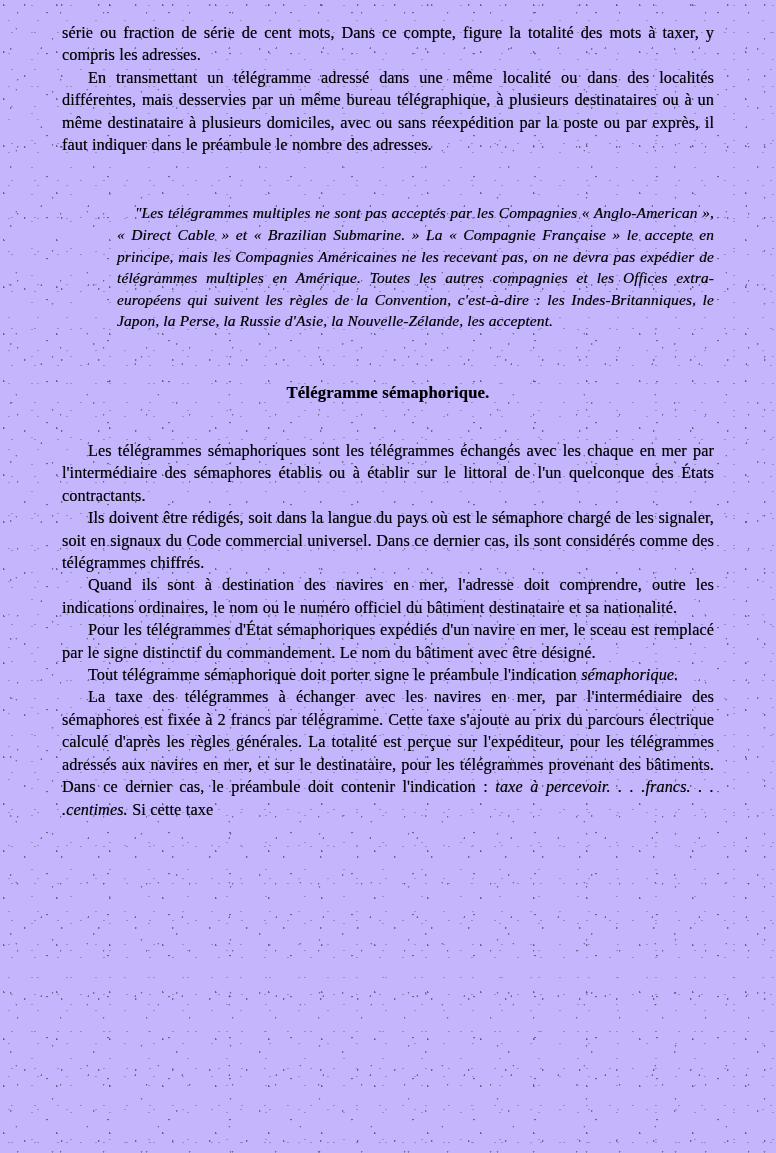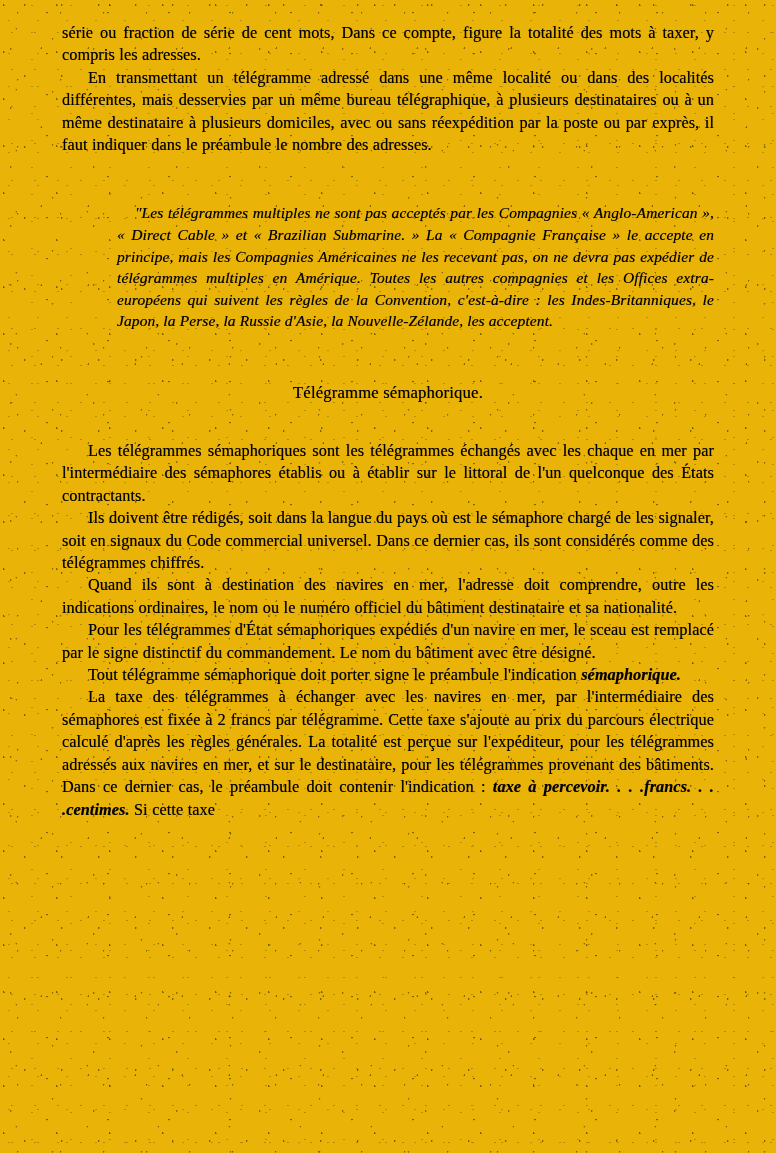--- a/index.html
+++ b/index.html
@@ -4,21 +4,21 @@
 <style>
   html, body {
     margin: 0;
     padding: 0;
     background: #ffffff;
   }
   .page {
     position: relative;
     width: 776px;
     height: 1153px;
-    background: #eab308;
+    background: #c4b5fd;
     overflow: hidden;
     font-family: "Liberation Serif", "DejaVu Serif", serif;
     color: #000000;
   }
   
   .noise {
     position: absolute;
     inset: 0;
     pointer-events: none;
     opacity: 0.55;
@@ -76,30 +76,30 @@
     line-height: 21.6px;
     text-align: justify;
     text-indent: 18px;
     letter-spacing: 0.15px;
   }
 
   h2.section-title {
     margin: 0;
     font-size: 16.6px;
     line-height: 22px;
-    font-weight: normal;
+    font-weight: bold;
     text-align: center;
     letter-spacing: 0.2px;
   }
 
   .sp-1 { height: 46px; }
   .sp-2 { height: 50px; }
   .sp-3 { height: 36px; }
 
-  .ital { font-style: italic; font-weight: bold; }
+  .ital { font-style: italic; }
   sup.ord {
     font-size: 0.62em;
     vertical-align: 0.48em;
     line-height: 0;
   }
 
   
   .content {
     text-shadow: 0.35px 0 0 rgba(0,0,0,0.38), -0.3px 0.3px 0 rgba(0,0,0,0.22);
     filter: contrast(1.12);

